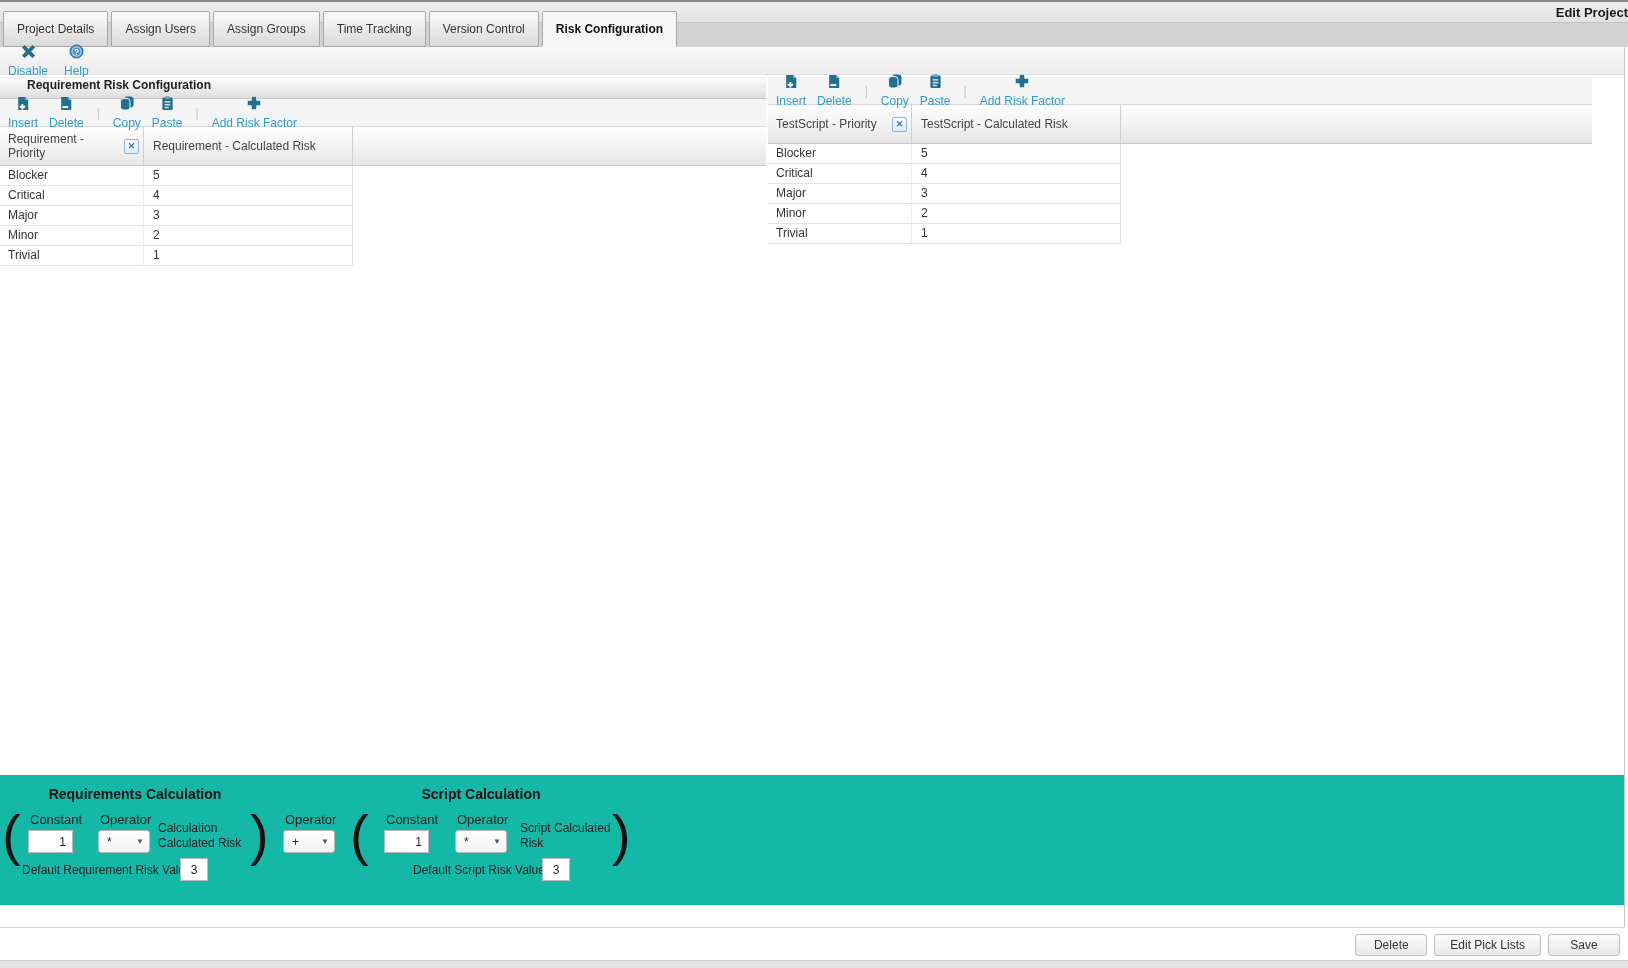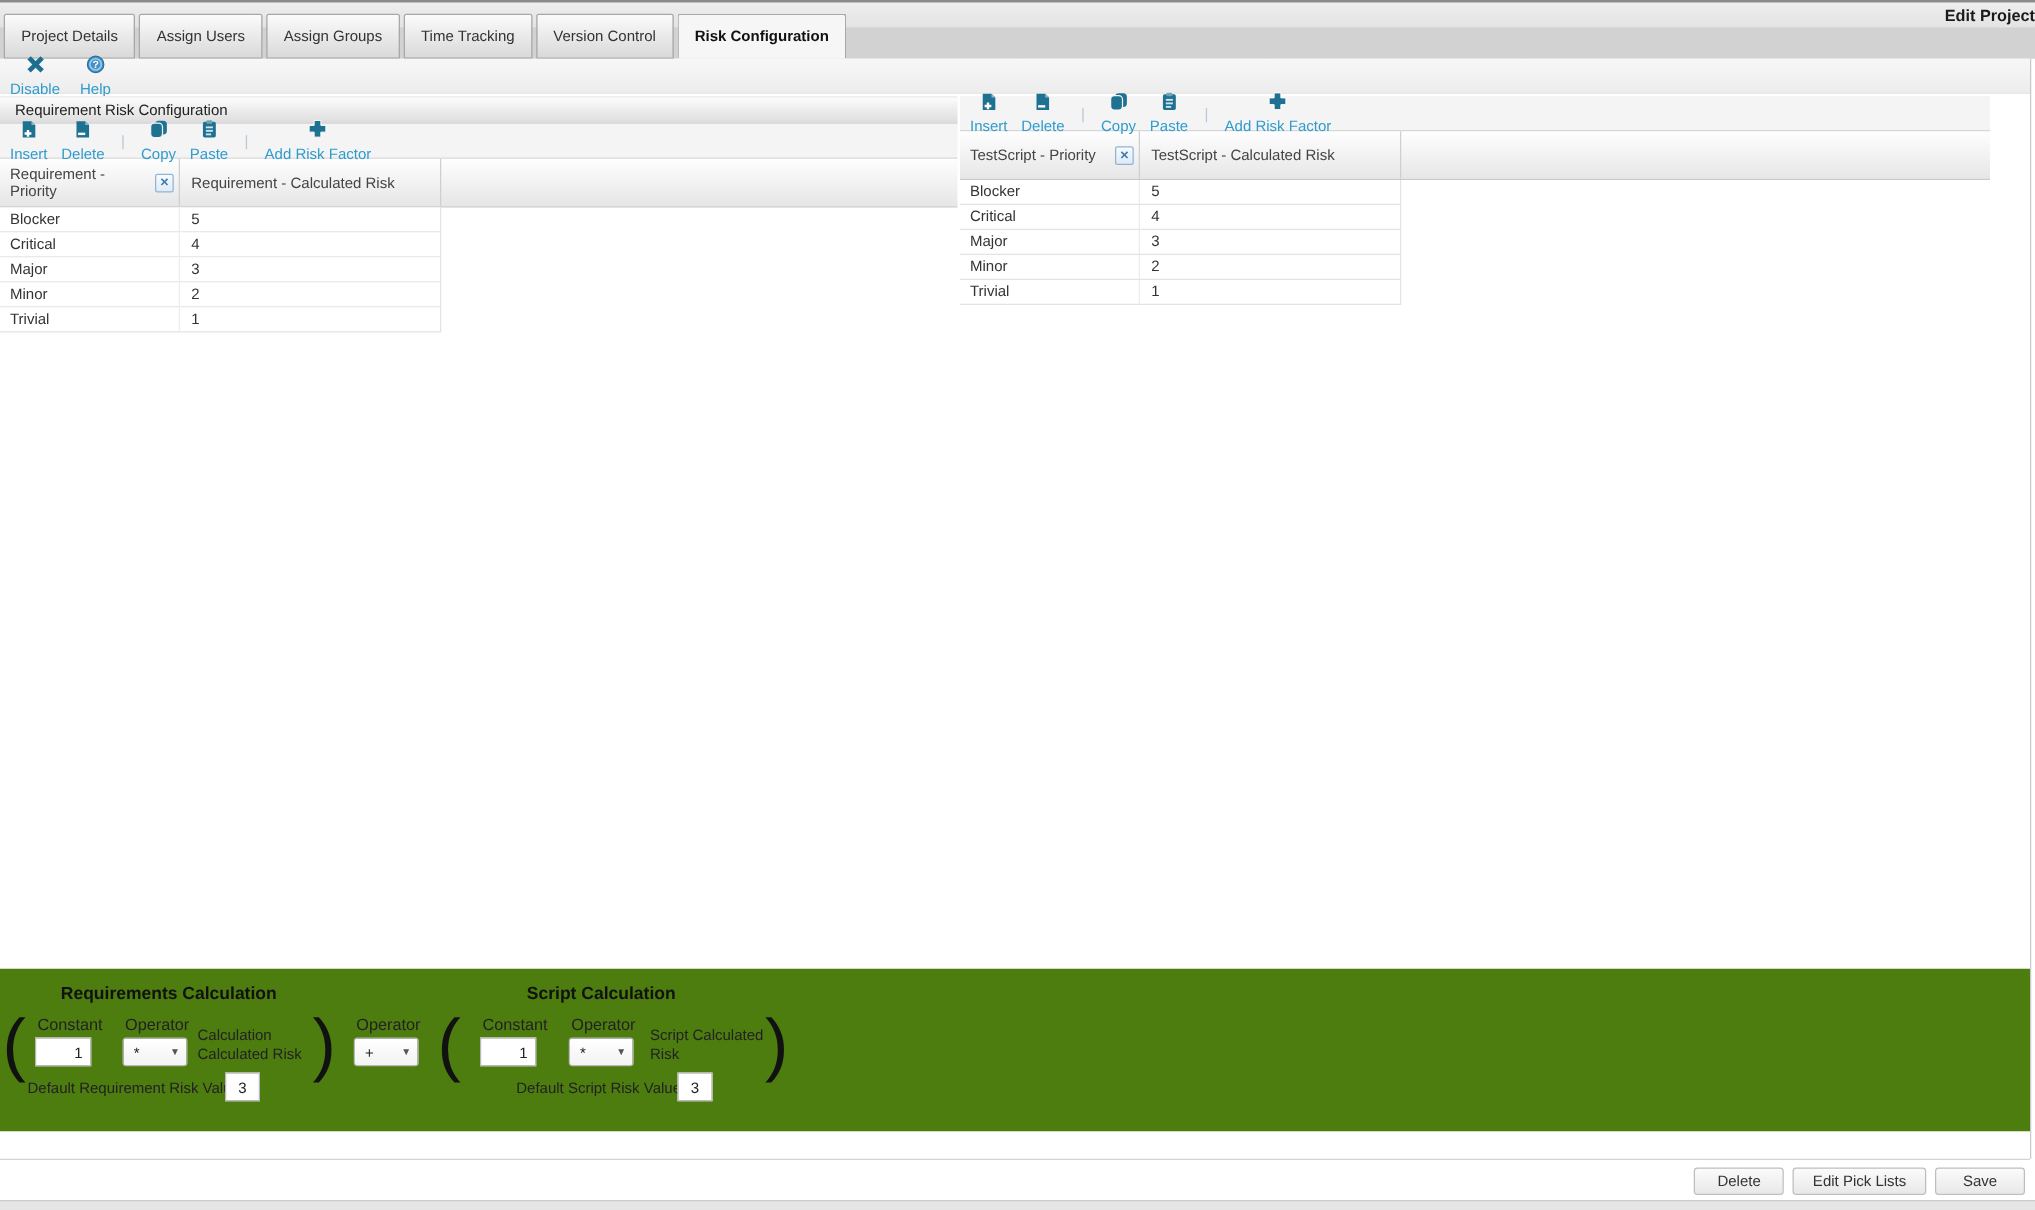--- a/index.html
+++ b/index.html
@@ -65,22 +65,22 @@
 
   
   .panel { position: absolute; top: 77px; background: #fff; }
   .panel.left  { left: 0;     width: 766px; }
   .panel.right { left: 768px; width: 824px; }
   .panel-header {
     height: 22px;
     background: linear-gradient(#fcfcfc, #dddddd);
     border-top: 1px solid #e9e9e9;
     border-bottom: 1px solid #c5c5c5;
-    display: flex; align-items: center; padding-left: 12px;
-    font-weight: normal; color: #222;
+    display: flex; align-items: flex-start; padding-left: 27px;
+    font-weight: bold; color: #222;
   }
   .panel-toolbar {
     height: 27px; background: #f4f4f4;
     display: flex; align-items: center; gap: 11px; padding-left: 8px;
   }
 
   
   .grid-header {
     height: 40px;
     background: linear-gradient(#fefefe, #e6e6e6);
@@ -113,21 +113,21 @@
   
   .calc-section { position: absolute; top: 775px; left: 0; width: 1624px; height: 153px; }
   .calc-bar {
     height: 23px;
     background: linear-gradient(#f2f2f2, #e2e2e2);
     border-top: 1px solid #d5d5d5;
     border-bottom: 1px solid #cccccc;
     display: flex; align-items: center; padding-left: 9px;
     font-weight: bold; color: #222;
   }
-  .calc-body { position: relative; height: 130px; background: #4d7c0f; }
+  .calc-body { position: relative; height: 130px; background: #14b8a6; }
   .calc-heading { position: absolute; top: 11px; font-size: 14px; font-weight: bold; color: #111; text-align: center; }
   .calc-heading.req    { left: 0;   width: 270px; }
   .calc-heading.script { left: 361px; width: 240px; }
   .paren {
     position: absolute; top: 30px;
     font-size: 56px; font-weight: 400; color: #111; line-height: 60px;
   }
   .fgroup { position: absolute; top: 37px; display: flex; flex-direction: column; gap: 3px; }
   .fgroup .flabel { font-size: 13px; color: #222; padding-left: 2px; }
   .num-input {

